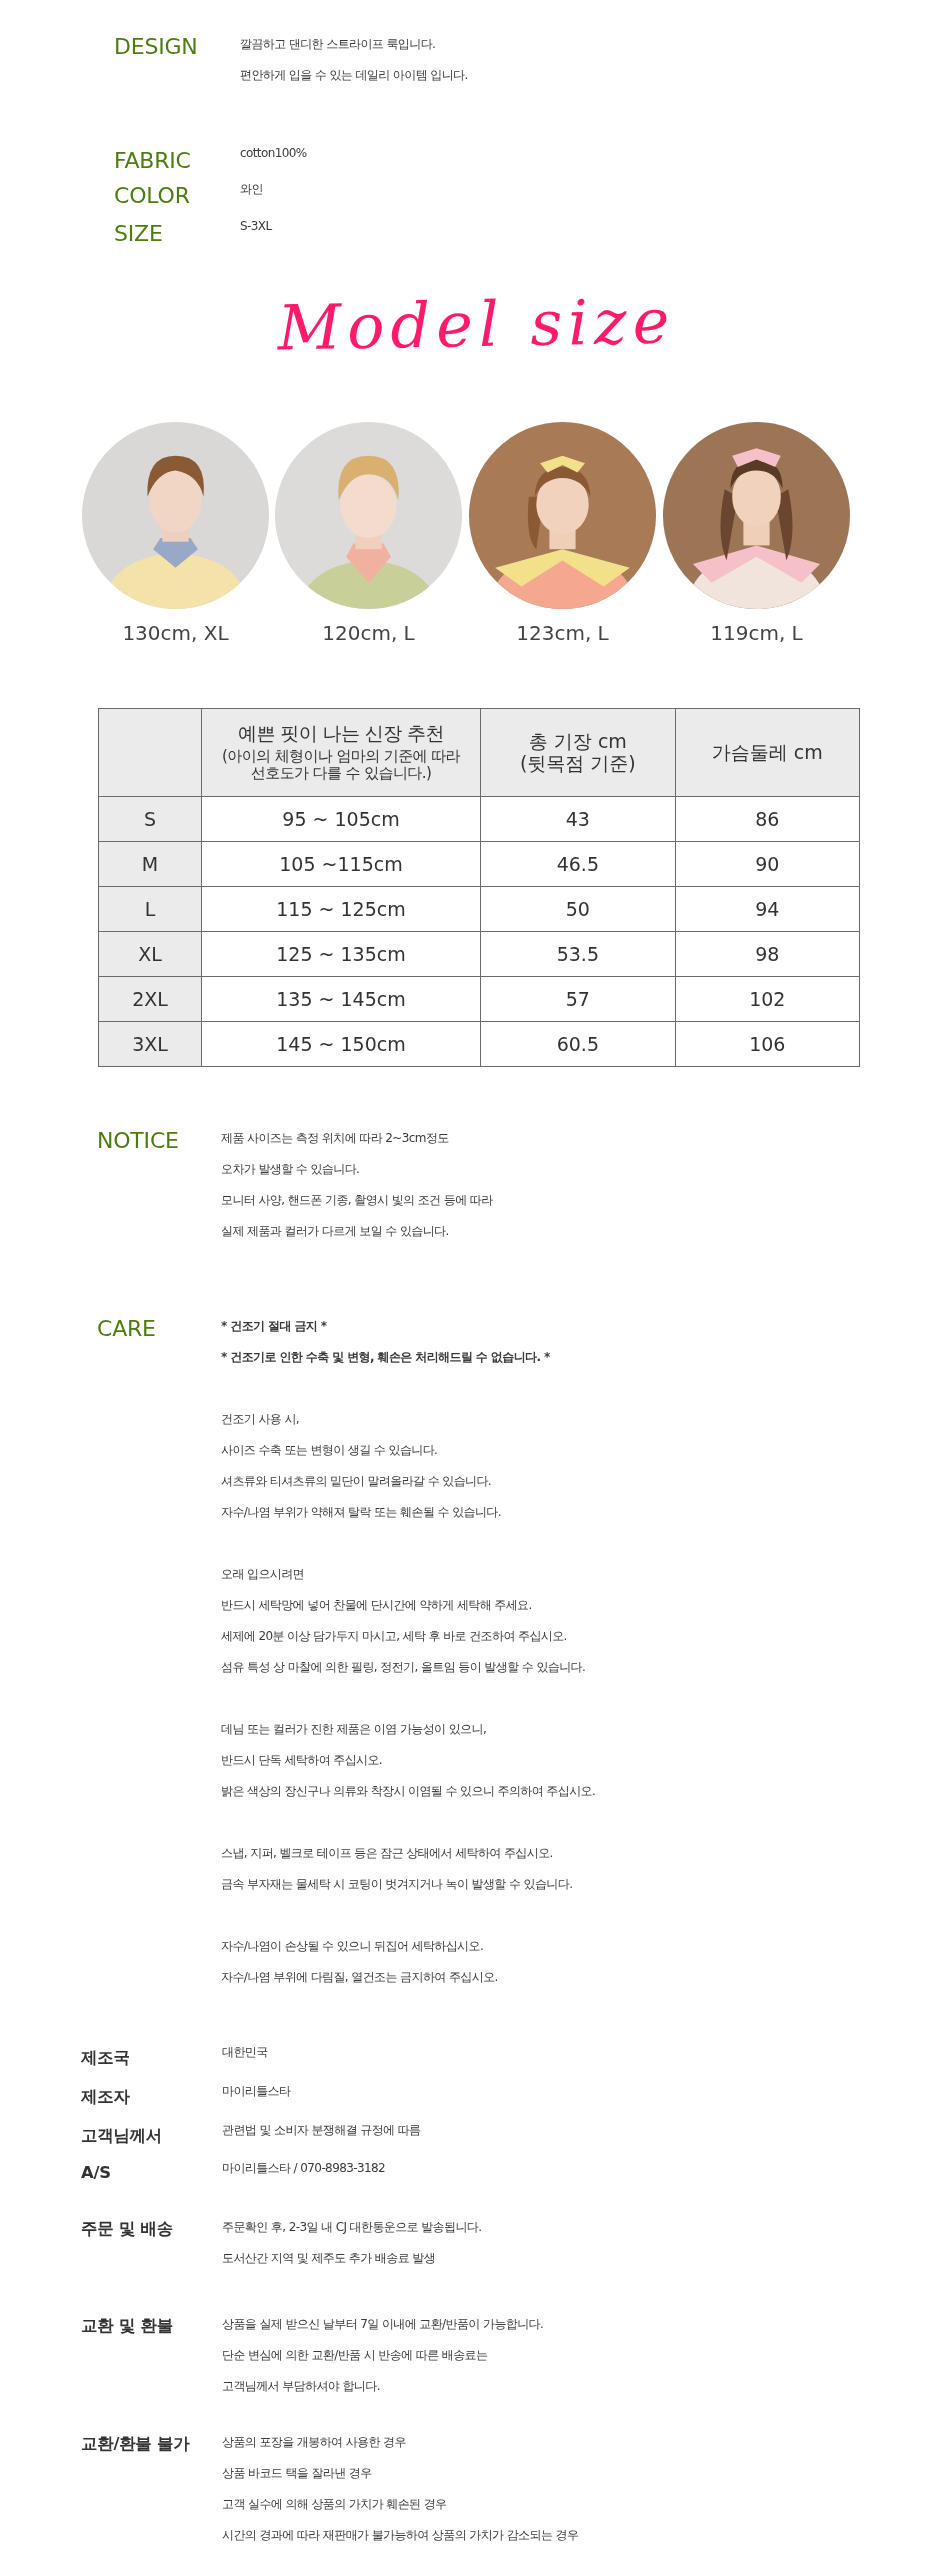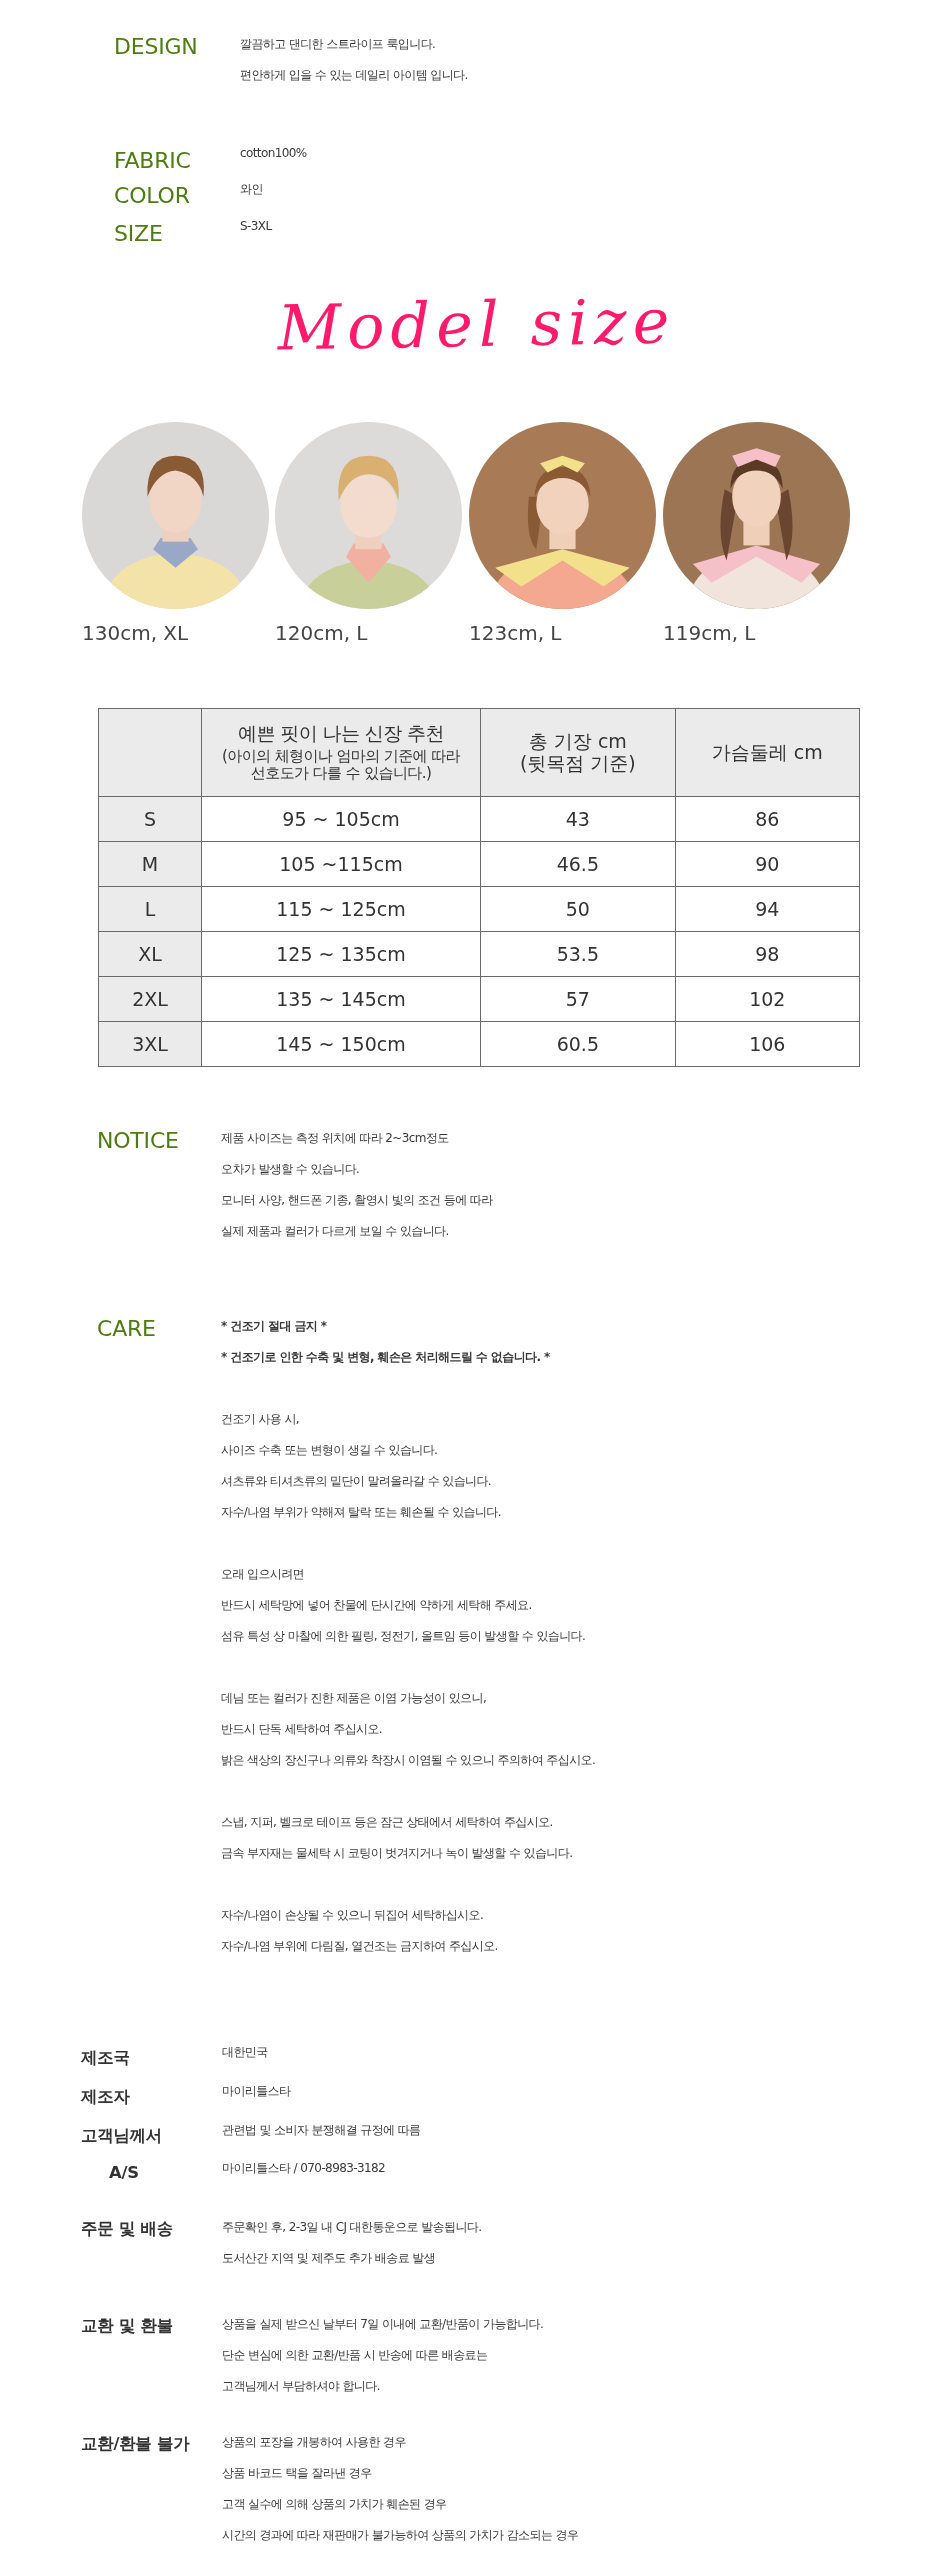--- a/index.html
+++ b/index.html
@@ -7,21 +7,21 @@
          font-family: "DejaVu Sans", "Liberation Sans", sans-serif; color: #3a3a3a; }
   .abs { position: absolute; }
   .lbl { font-size: 22px; color: #4d7c0f; letter-spacing: -0.2px; }
   .val { font-size: 12px; color: #3a3a3a; letter-spacing: -0.6px; white-space: nowrap; }
   .line { display: block; height: 31px; line-height: 31px; }
   .bold { font-weight: bold; }
   .heading { left: 0; width: 953px; top: 288px; text-align: center; font-family: "DejaVu Serif", serif;
              font-style: italic; font-size: 62px; color: #ff1a6b; letter-spacing: 6px; transform: rotate(-1deg); }
   .circle { position: absolute; width: 187px; height: 187px; border-radius: 50%; overflow: hidden; top: 422px; }
   .circle svg { width: 100%; height: 100%; display: block; }
-  .cap { position: absolute; top: 621px; width: 187px; font-size: 20px; color: #444; }
+  .cap { position: absolute; top: 621px; width: 187px; text-align: center; font-size: 20px; color: #444; }
   table.size { position: absolute; left: 98px; top: 708px; width: 762px; border-collapse: collapse;
                font-size: 19px; color: #333; }
   table.size td, table.size th { border: 1.5px solid #6a6a6a; text-align: center; font-weight: normal; padding: 0; }
   table.size thead th { background: #ebebeb; height: 87px; line-height: 1.15; }
   table.size tbody td { height: 44px; }
   table.size tbody td.sz { background: #ebebeb; }
   .hsmall { font-size: 15px; display: block; letter-spacing: -0.6px; }
   .hmain { display: block; margin-bottom: 3px; letter-spacing: -0.6px; }
   .binfo .lbl { font-weight: bold; font-size: 16.4px; color: #333; }
 </style>
@@ -173,20 +173,21 @@
     <span class="line bold">* 건조기 절대 금지 *</span>
     <span class="line bold">* 건조기로 인한 수축 및 변형, 훼손은 처리해드릴 수 없습니다. *</span>
     <span class="line"></span>
     <span class="line">건조기 사용 시,</span>
     <span class="line">사이즈 수축 또는 변형이 생길 수 있습니다.</span>
     <span class="line">셔츠류와 티셔츠류의 밑단이 말려올라갈 수 있습니다.</span>
     <span class="line">자수/나염 부위가 약해져 탈락 또는 훼손될 수 있습니다.</span>
     <span class="line"></span>
     <span class="line">오래 입으시려면</span>
     <span class="line">반드시 세탁망에 넣어 찬물에 단시간에 약하게 세탁해 주세요.</span>
+    <span class="line">세제에 20분 이상 담가두지 마시고, 세탁 후 바로 건조하여 주십시오.</span>
     <span class="line">섬유 특성 상 마찰에 의한 필링, 정전기, 올트임 등이 발생할 수 있습니다.</span>
     <span class="line"></span>
     <span class="line">데님 또는 컬러가 진한 제품은 이염 가능성이 있으니,</span>
     <span class="line">반드시 단독 세탁하여 주십시오.</span>
     <span class="line">밝은 색상의 장신구나 의류와 착장시 이염될 수 있으니 주의하여 주십시오.</span>
     <span class="line"></span>
     <span class="line">스냅, 지퍼, 벨크로 테이프 등은 잠근 상태에서 세탁하여 주십시오.</span>
     <span class="line">금속 부자재는 물세탁 시 코팅이 벗겨지거나 녹이 발생할 수 있습니다.</span>
     <span class="line"></span>
     <span class="line">자수/나염이 손상될 수 있으니 뒤집어 세탁하십시오.</span>
@@ -197,21 +198,21 @@
 <div class="binfo">
   <div class="abs lbl" style="left:81px;top:2047px;">제조국</div>
   <div class="abs val" style="left:222px;top:2044px;">대한민국</div>
 
   <div class="abs lbl" style="left:81px;top:2086px;">제조자</div>
   <div class="abs val" style="left:222px;top:2083px;">마이리틀스타</div>
 
   <div class="abs lbl" style="left:81px;top:2125px;">고객님께서</div>
   <div class="abs val" style="left:222px;top:2122px;text-align:right;">관련법 및 소비자 분쟁해결 규정에 따름</div>
 
-  <div class="abs lbl" style="left:81px;top:2163px;margin-left:28px;">A/S</div>
+  <div class="abs lbl" style="left:81px;top:2163px;">A/S</div>
   <div class="abs val" style="left:222px;top:2160px;">마이리틀스타 / 070-8983-3182</div>
 
   <div class="abs lbl" style="left:81px;top:2218px;">주문 및 배송</div>
   <div class="abs val" style="left:222px;top:2212px;">
     <span class="line">주문확인 후, 2-3일 내 CJ 대한통운으로 발송됩니다.</span>
     <span class="line">도서산간 지역 및 제주도 추가 배송료 발생</span>
   </div>
 
   <div class="abs lbl" style="left:81px;top:2315px;">교환 및 환불</div>
   <div class="abs val" style="left:222px;top:2309px;">

